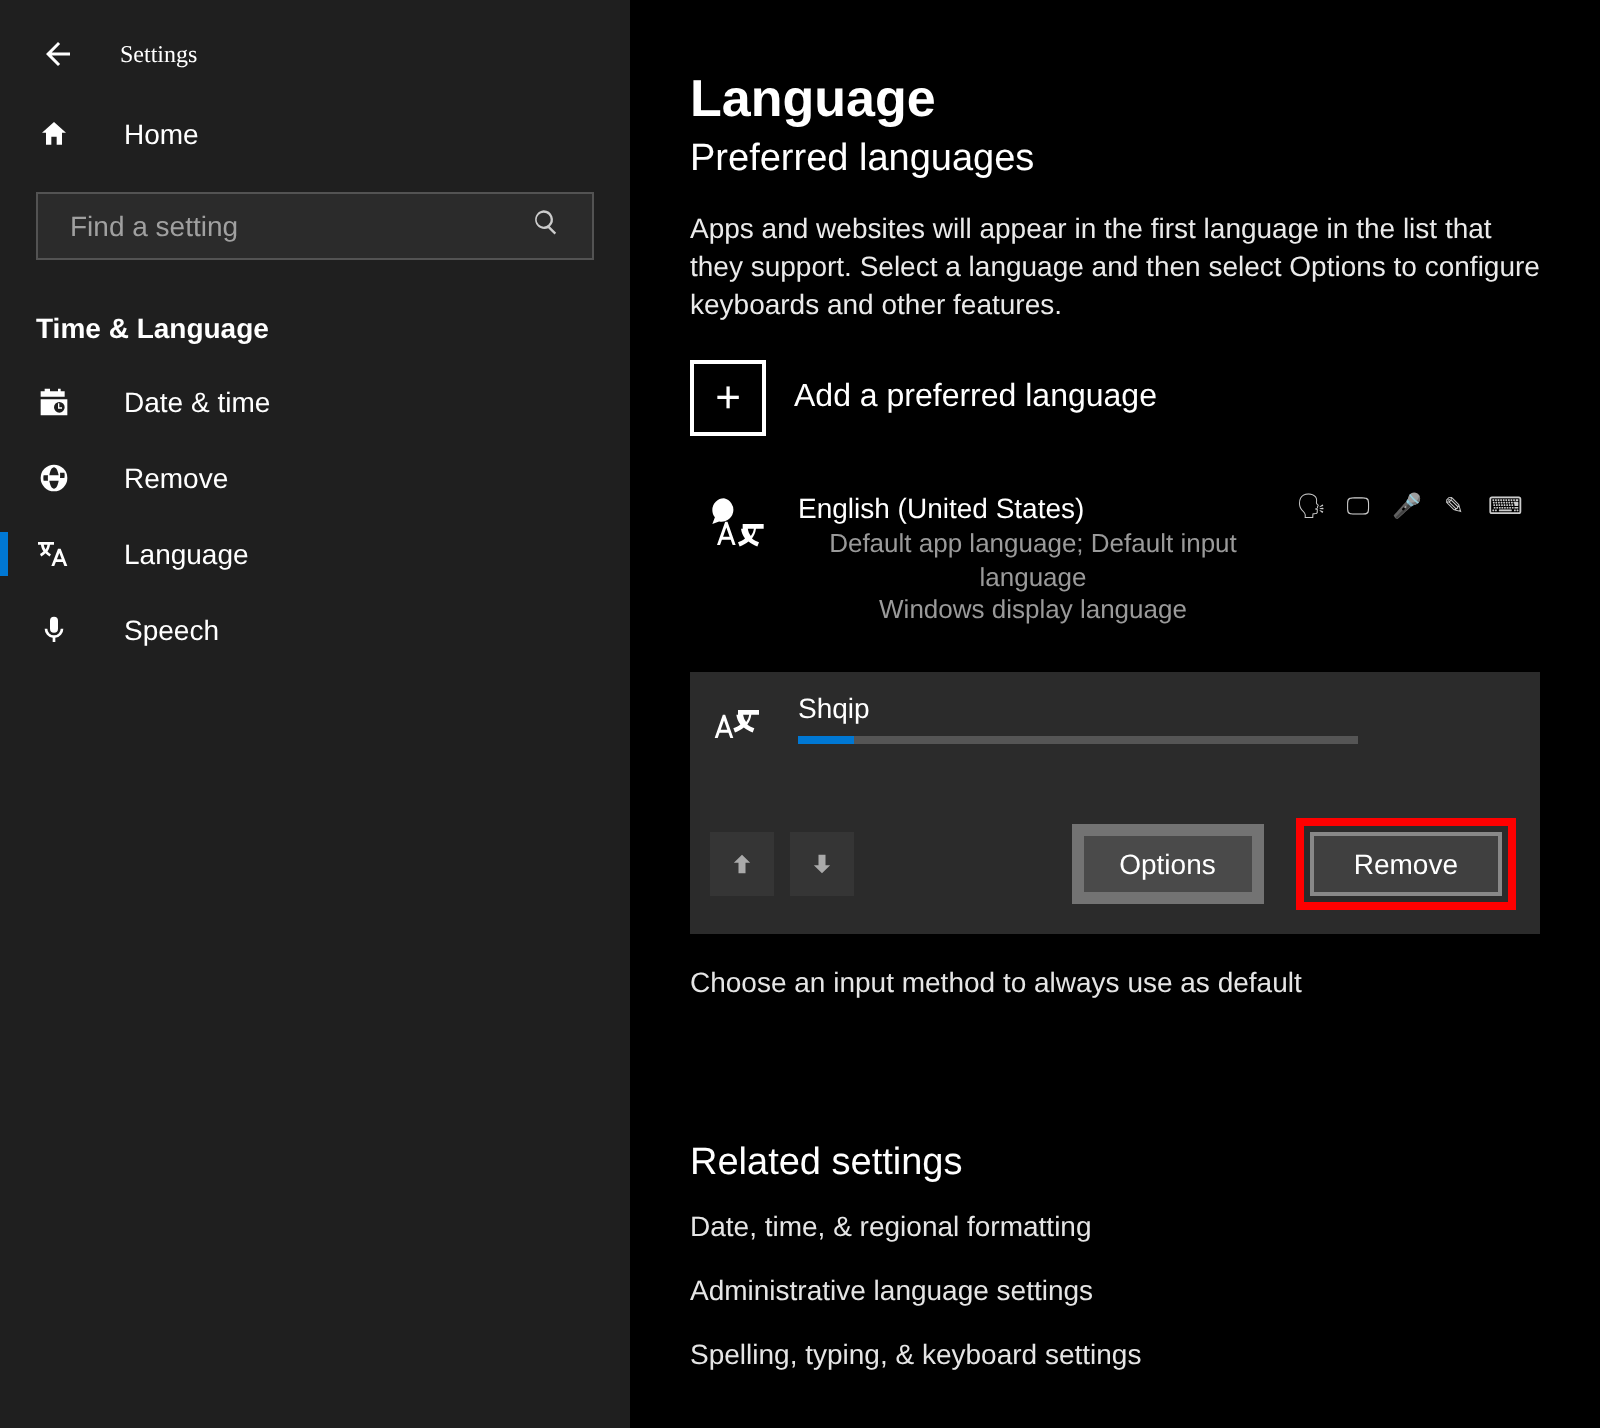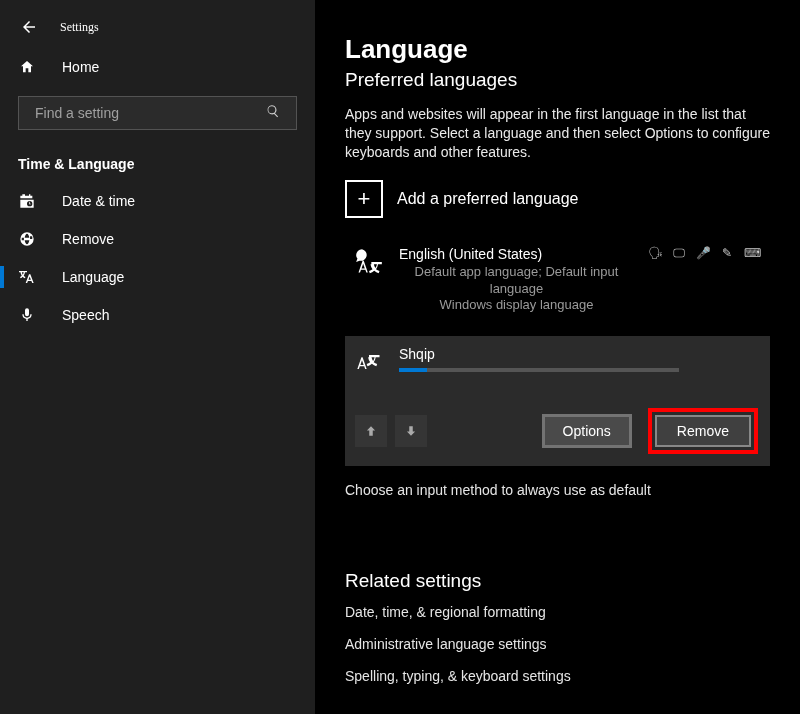--- a/index.html
+++ b/index.html
@@ -143,21 +143,21 @@
     .btn-square {
       width: 32px; height: 32px;
       background: #3c3c3c;
       display: flex; align-items: center; justify-content: center;
       cursor: pointer;
     }
     .btn-square.disabled { opacity: 0.6; cursor: default; }
     .spacer { flex: 1; }
     .btn {
       background: #4a4a4a;
-      border: 3px solid #737373;
+      border: 6px solid #737373;
       padding: 6px 18px;
       font-size: 14px;
       color: #fff;
       cursor: pointer;
       font-family: inherit;
     }
 
     .highlight-box {
       border: 4px solid #ff0000;
       padding: 3px;

